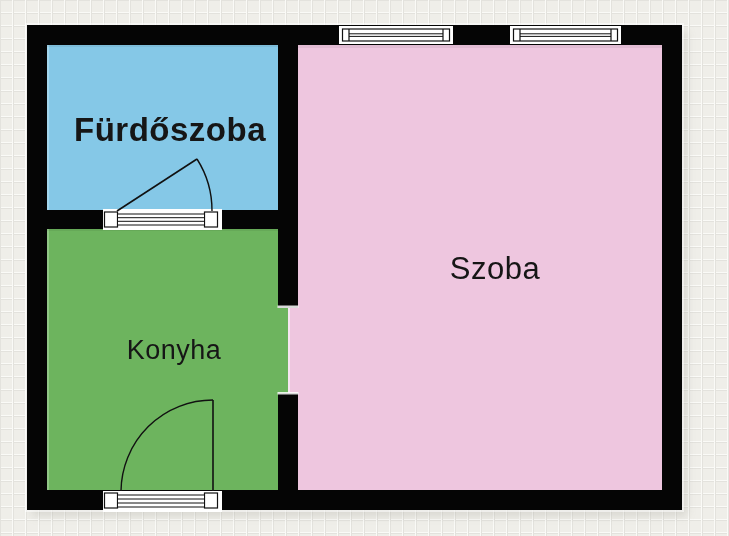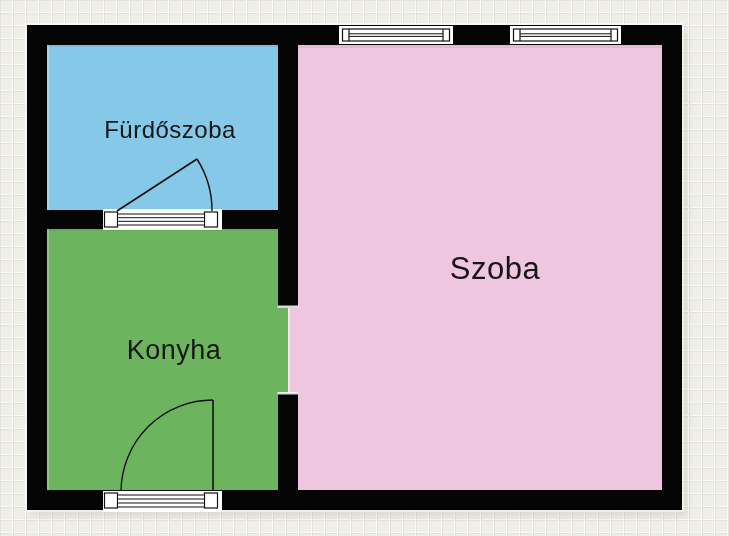--- a/index.html
+++ b/index.html
@@ -25,21 +25,21 @@
   .outline{
     position:absolute;left:27px;top:25px;width:655px;height:485px;
     box-sizing:border-box;border:20px solid var(--wall);background:transparent;z-index:2;
     box-shadow:0 0 0 2px rgba(255,255,255,0.55), 5px 6px 8px rgba(150,150,140,0.25);
   }
   .fixtures{position:absolute;left:0;top:0;z-index:3;}
   .room-label{
     position:absolute;z-index:4;color:var(--text);white-space:nowrap;
     transform:translate(-50%,-50%);letter-spacing:0.5px;
   }
-  .label-furdoszoba{left:170px;top:130px;font-size:24px;}
+  .label-furdoszoba{left:170px;top:130px;font-size:33px;font-weight:bold;}
   .label-konyha{left:174px;top:350px;font-size:27px;}
   .label-szoba{left:495px;top:269px;font-size:31px;}
 </style>
 </head>
 <body>
 
 <div class="stage">
 
   <div class="room" style="left: 47px; top: 45px; width: 231px; height: 165px; background-color: rgb(133, 200, 231);"></div>
   <div class="room" style="left: 47px; top: 229px; width: 241px; height: 263px; background-color: rgb(109, 180, 94);"></div>

